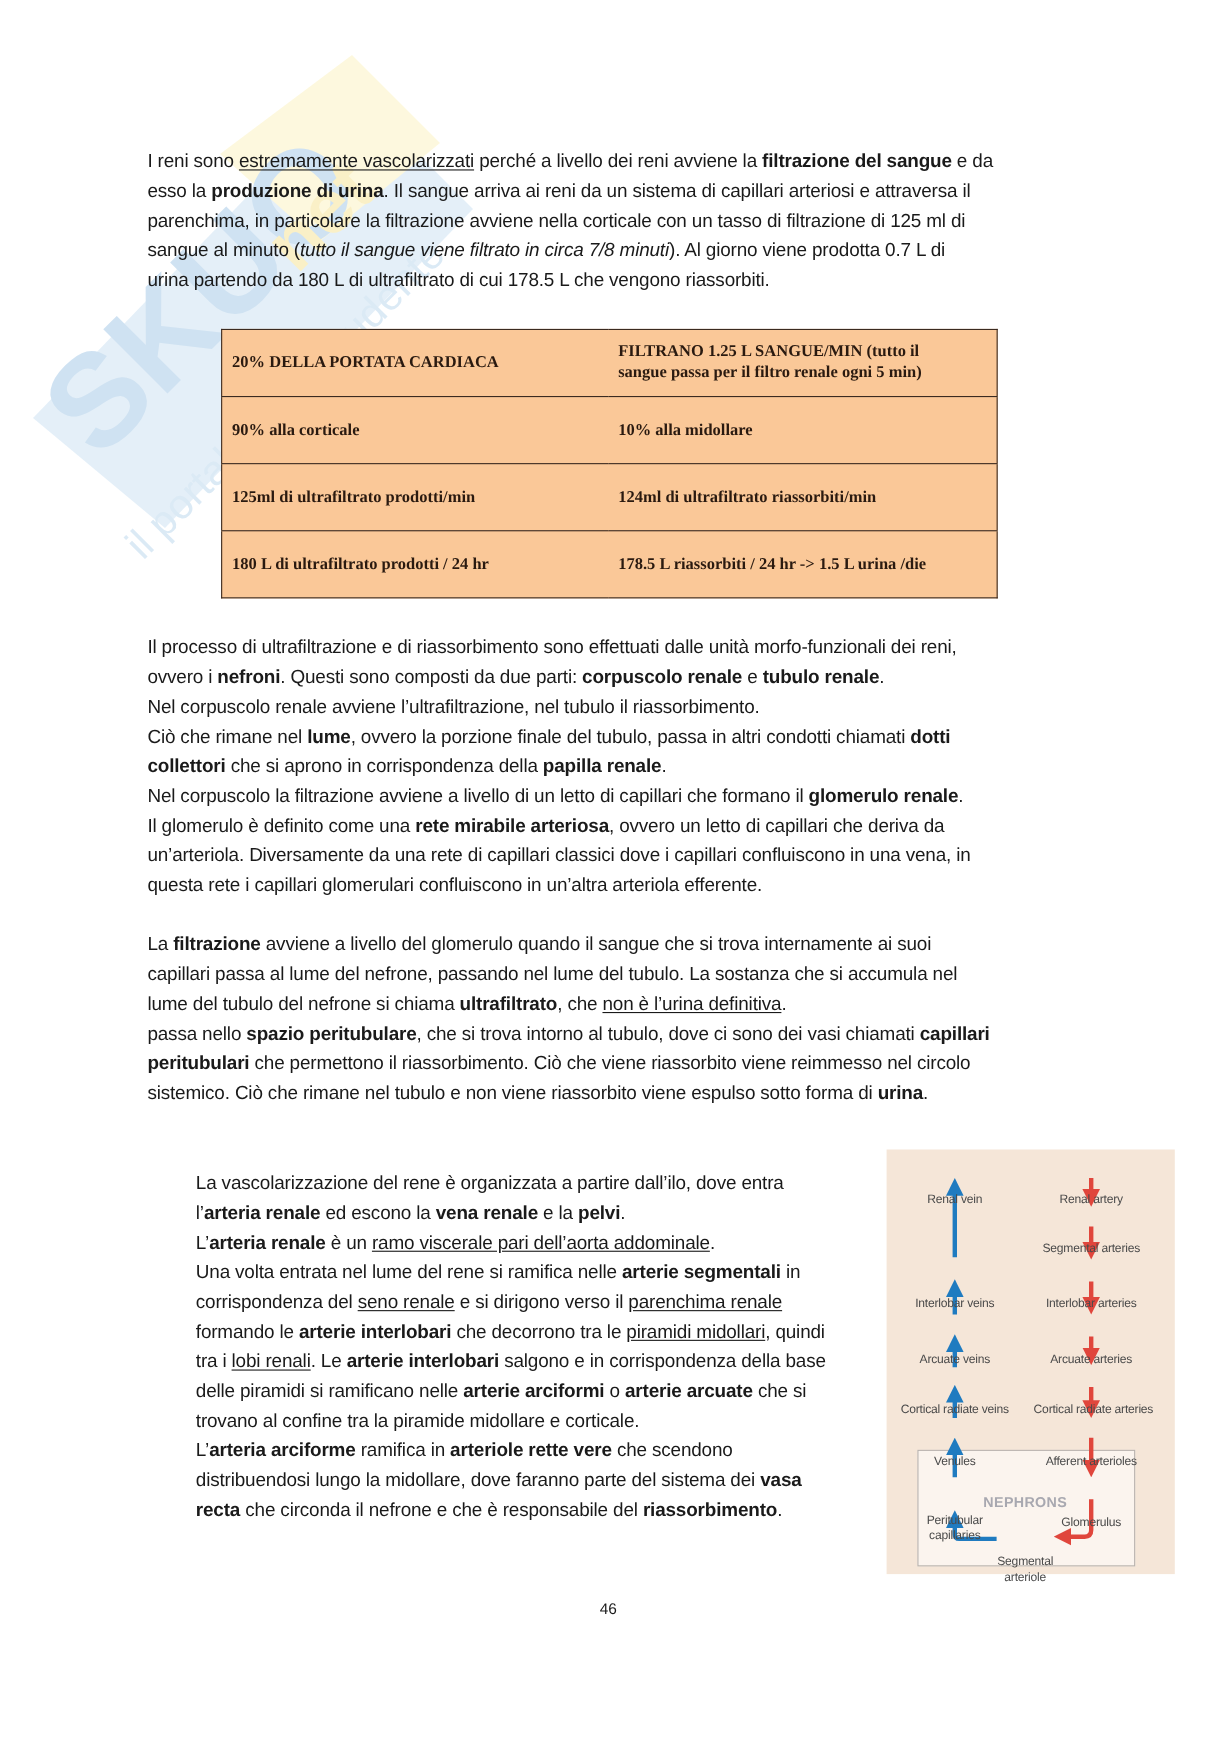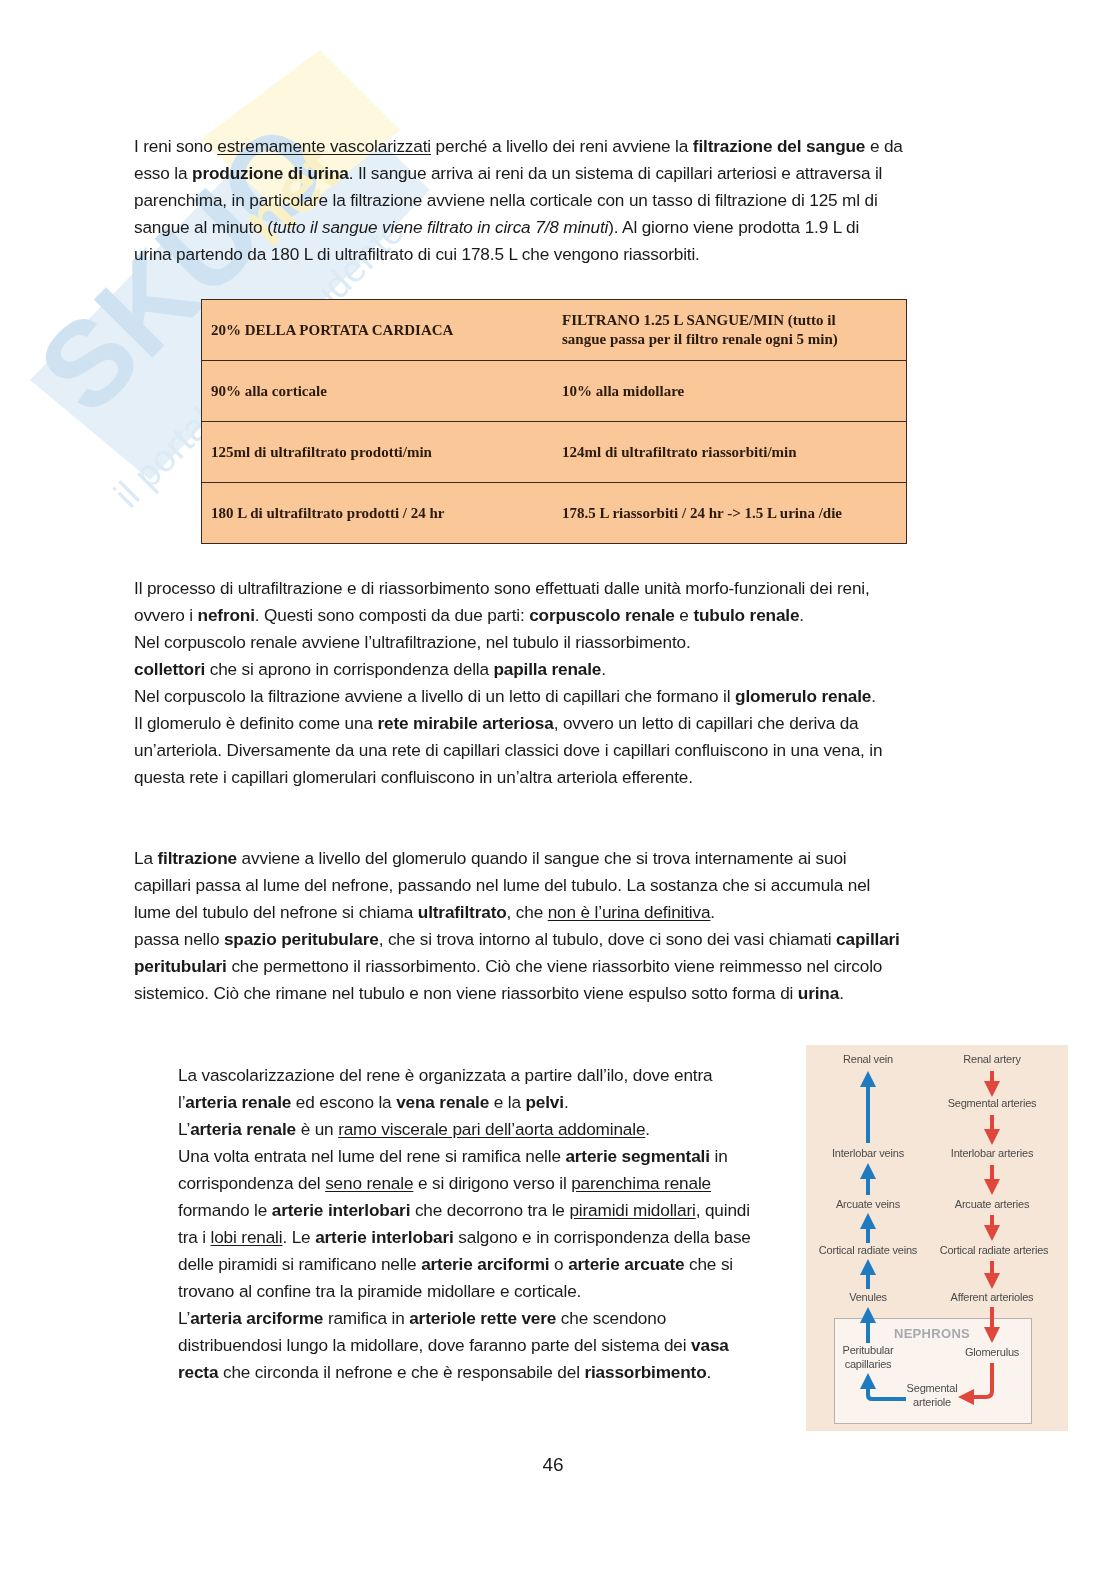--- a/index.html
+++ b/index.html
@@ -31,51 +31,51 @@
   }
   table.renal td { border-top: 1.5px solid #3a2a20; padding: 0 0 0 9px; vertical-align: middle; height: 60px; line-height: 19px; }
   table.renal tr:first-child td { border-top: none; }
   table.renal td.c1 { width: 342px; }
 
   .diagram {
     position: absolute; left: 806px; top: 1045px; width: 262px; height: 386px;
     background: #F5E6D8; z-index: 1; font-family: "Liberation Sans", sans-serif; color: #4a4a4a;
     font-size: 11px;
   }
-  .diagram .lbl { position: absolute; white-space: nowrap; text-align: center; transform: translateX(-50%); letter-spacing: -0.2px; }
+  .diagram .lbl { position: absolute; white-space: nowrap; text-align: center; transform: translateX(-50%); letter-spacing: -0.2px; margin-top: 32px; }
   .diagram .nephron-box {
     position: absolute; left: 28px; top: 273px; width: 196px; height: 104px;
     background: #FBF4EE; border: 1.5px solid #b8b2ad;
   }
   .diagram .nephron-title { color: #a8a8b0; font-weight: bold; font-size: 13px; letter-spacing: 0.3px; }
   .diagram svg { position: absolute; left: 0; top: 0; }
 
   .page-number {
     position: absolute; left: 0; width: 1106px; top: 1454px; text-align: center;
-    font-size: 19px; color: #1a1a1a; z-index: 1;
+    font-size: 14px; color: #1a1a1a; z-index: 1;
   }
 </style>
 </head>
 <body>
 
 <svg class="watermark" viewBox="0 0 420 480" xmlns="http://www.w3.org/2000/svg">
   <g opacity="0.55">
     <polygon points="10,340 300,40 410,150 130,440" fill="#CFE3F3"></polygon>
     <polygon points="180,100 300,10 380,90 270,180" fill="#FCF3C4"></polygon>
     <text x="70" y="380" transform="rotate(-45 70 380)" font-family="Liberation Sans, sans-serif" font-weight="bold" font-size="120" fill="#A9CBE8">SKUO</text>
     <text x="250" y="210" transform="rotate(-45 250 210)" font-family="Liberation Sans, sans-serif" font-weight="bold" font-size="70" fill="#F6E59A">net</text>
     <text x="110" y="470" transform="rotate(-45 110 470)" font-family="Liberation Sans, sans-serif" font-size="38" fill="#BFD9EE">il portale dello studente</text>
   </g>
 </svg>
 
 <div class="para p1">
   <span class="line"><span>I reni sono </span><u>estremamente vascolarizzati</u><span> perché a livello dei reni avviene la </span><b>filtrazione del sangue</b><span> e da</span></span>
   <span class="line"><span>esso la </span><b>produzione di urina</b><span>. Il sangue arriva ai reni da un sistema di capillari arteriosi e attraversa il</span></span>
   <span class="line">parenchima, in particolare la filtrazione avviene nella corticale con un tasso di filtrazione di 125 ml di</span>
-  <span class="line"><span>sangue al minuto (</span><i>tutto il sangue viene filtrato in circa 7/8 minuti</i><span>). Al giorno viene prodotta 1.9 L di</span></span>
+  <span class="line"><span>sangue al minuto (</span><i>tutto il sangue viene filtrato in circa 7/8 minuti</i><span>). Al giorno viene prodotta 0.7 L di</span></span>
   <span class="line">urina partendo da 180 L di ultrafiltrato di cui 178.5 L che vengono riassorbiti.</span>
 </div>
 
 <table class="renal">
   <tbody>
       <tr>
     <td class="c1">20% DELLA PORTATA CARDIACA</td>
     <td><span>FILTRANO 1.25 L SANGUE/MIN (tutto il</span><br><span>sangue passa per il filtro renale ogni 5 min)</span></td>
   </tr>
   <tr>
@@ -90,20 +90,21 @@
     <td class="c1">180 L di ultrafiltrato prodotti / 24 hr</td>
     <td>178.5 L riassorbiti / 24 hr -&gt; 1.5 L urina /die</td>
   </tr>
 </tbody>
   </table>
 
 <div class="para p2">
   <span class="line">Il processo di ultrafiltrazione e di riassorbimento sono effettuati dalle unità morfo-funzionali dei reni,</span>
   <span class="line"><span>ovvero i </span><b>nefroni</b><span>. Questi sono composti da due parti: </span><b>corpuscolo renale</b><span> e </span><b>tubulo renale</b><span>.</span></span>
   <span class="line">Nel corpuscolo renale avviene l’ultrafiltrazione, nel tubulo il riassorbimento.</span>
+  <span class="line"><span>Ciò che rimane nel </span><b>lume</b><span>, ovvero la porzione finale del tubulo, passa in altri condotti chiamati </span><b>dotti</b></span>
   <span class="line"><b>collettori</b><span> che si aprono in corrispondenza della </span><b>papilla renale</b><span>.</span></span>
   <span class="line"><span>Nel corpuscolo la filtrazione avviene a livello di un letto di capillari che formano il </span><b>glomerulo renale</b><span>.</span></span>
   <span class="line"><span>Il glomerulo è definito come una </span><b>rete mirabile arteriosa</b><span>, ovvero un letto di capillari che deriva da</span></span>
   <span class="line">un’arteriola. Diversamente da una rete di capillari classici dove i capillari confluiscono in una vena, in</span>
   <span class="line">questa rete i capillari glomerulari confluiscono in un’altra arteriola efferente.</span>
 </div>
 
 <div class="para p3">
   <span class="line"><span>La </span><b>filtrazione</b><span> avviene a livello del glomerulo quando il sangue che si trova internamente ai suoi</span></span>
   <span class="line">capillari passa al lume del nefrone, passando nel lume del tubulo. La sostanza che si accumula nel</span>

